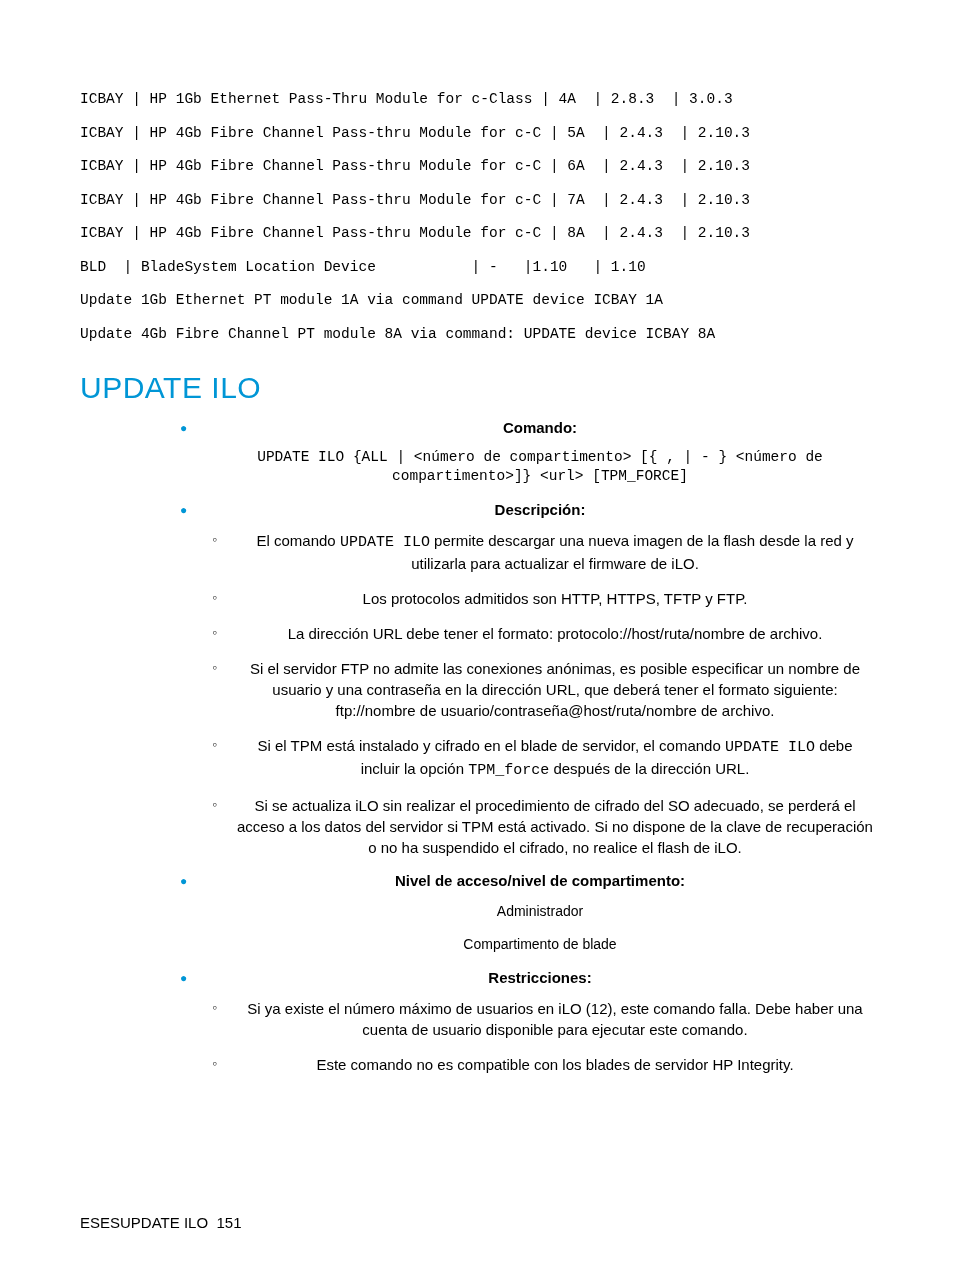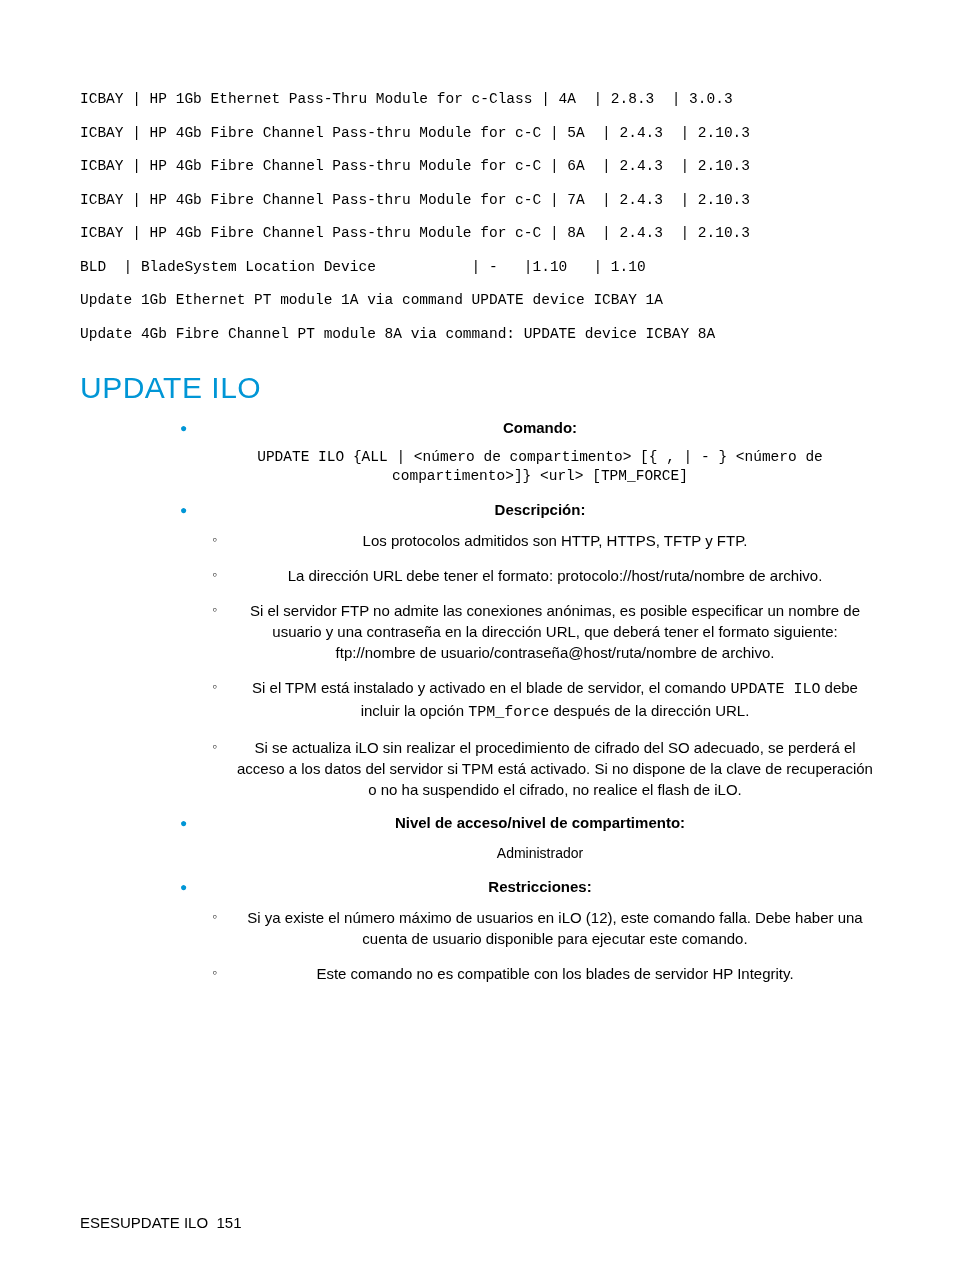--- a/index.html
+++ b/index.html
@@ -122,33 +122,37 @@
   <ul class="outer">
 
     <li>
       <span class="label">Comando:</span>
       <div class="cmd-syntax">UPDATE ILO {ALL | &lt;número de compartimento&gt; [{ , | - } &lt;número de compartimento&gt;]} &lt;url&gt; [TPM_FORCE]</div>
     </li>
 
     <li>
       <span class="label">Descripción:</span>
       <ul class="inner">
+        <li>
+          <span>El comando </span><span class="code">UPDATE ILO</span><span> permite descargar una nueva imagen de la flash desde la red y utilizarla para actualizar el firmware de iLO.</span>
+        </li>
         <li>Los protocolos admitidos son HTTP, HTTPS, TFTP y FTP.</li>
         <li>La dirección URL debe tener el formato: protocolo://host/ruta/nombre de archivo.</li>
         <li>Si el servidor FTP no admite las conexiones anónimas, es posible especificar un nombre de usuario y una contraseña en la dirección URL, que deberá tener el formato siguiente: ftp://nombre de usuario/contraseña@host/ruta/nombre de archivo.</li>
         <li>
-          <span>Si el TPM está instalado y activado en el blade de servidor, el comando </span><span class="code">UPDATE ILO</span><span> debe incluir la opción </span><span class="code">TPM_force</span><span> después de la dirección URL.</span>
+          <span>Si el TPM está instalado y cifrado en el blade de servidor, el comando </span><span class="code">UPDATE ILO</span><span> debe incluir la opción </span><span class="code">TPM_force</span><span> después de la dirección URL.</span>
         </li>
         <li>Si se actualiza iLO sin realizar el procedimiento de cifrado del SO adecuado, se perderá el acceso a los datos del servidor si TPM está activado. Si no dispone de la clave de recuperación o no ha suspendido el cifrado, no realice el flash de iLO.</li>
       </ul>
     </li>
 
     <li>
       <span class="label">Nivel de acceso/nivel de compartimento:</span>
       <div class="plain-sub">Administrador</div>
+      <div class="plain-sub">Compartimento de blade</div>
     </li>
 
     <li>
       <span class="label">Restricciones:</span>
       <ul class="inner">
         <li>Si ya existe el número máximo de usuarios en iLO (12), este comando falla. Debe haber una cuenta de usuario disponible para ejecutar este comando.</li>
         <li>Este comando no es compatible con los blades de servidor HP Integrity.</li>
       </ul>
     </li>
 

